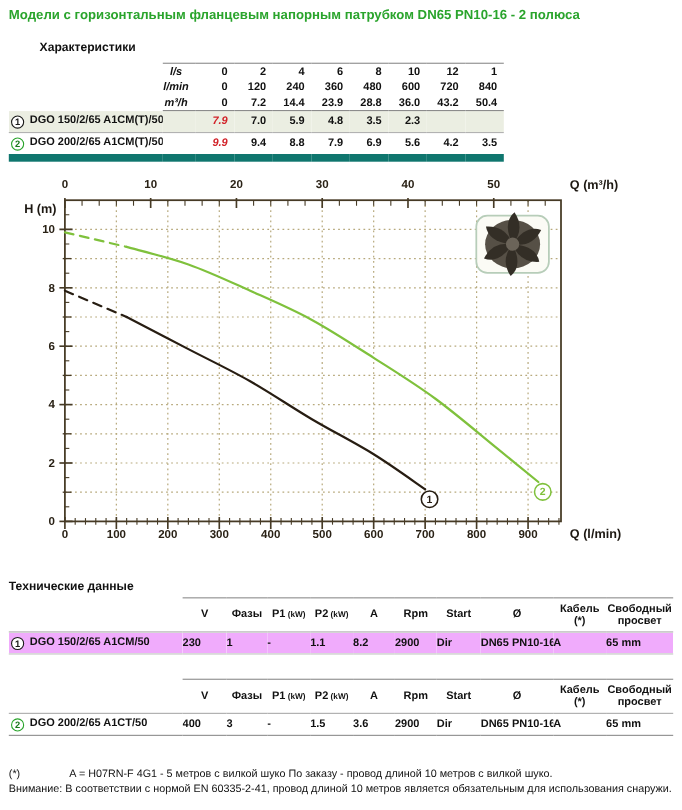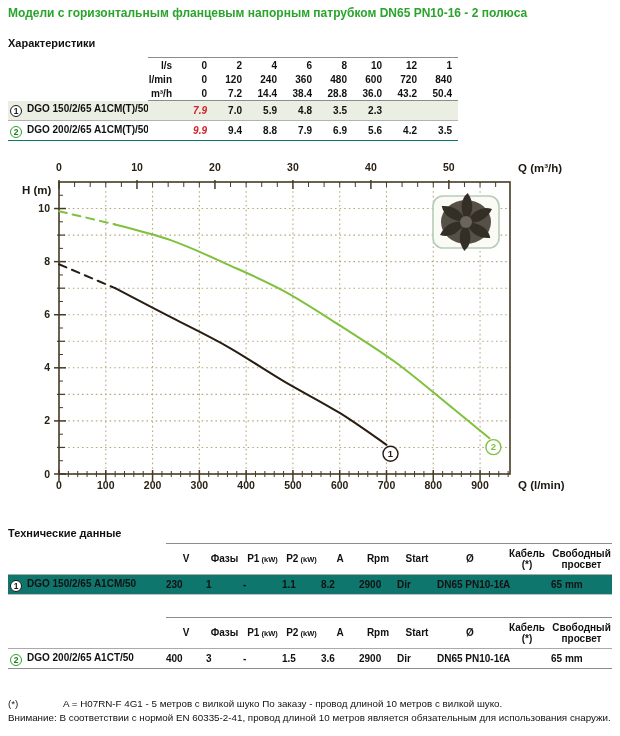--- a/index.html
+++ b/index.html
@@ -1,31 +1,31 @@
 <!DOCTYPE html>
 <html><head>
 <meta charset="utf-8">
 <style>
   html,body{margin:0;padding:0;background:#fff;}
   .page{position:relative;width:620px;height:736px;background:#fff;overflow:hidden;
         font-family:"Liberation Sans","DejaVu Sans",sans-serif;color:#111;}
   .title{position:absolute;left:8px;top:6px;width:606px;font-size:12px;font-weight:bold;color:#2aa42c;}
   .section-label{position:absolute;left:8px;font-size:11px;font-weight:bold;color:#111;}
-  .s1{top:37px;} .s2{top:527px;}
+  .s1{top:37px;margin-left:28px;} .s2{top:527px;}
 
   
   .char-table{position:absolute;left:8px;top:57px;width:450px;border-collapse:collapse;table-layout:fixed;}
   .char-table td{font-size:10px;font-weight:bold;padding:0 6px 0 0;height:14px;white-space:nowrap;overflow:hidden;}
   .char-table td.name{padding-left:2px;text-align:right;}
-  .char-table td.unit{text-align:right;}
+  .char-table td.unit{text-align:center;font-style:italic;}
   .char-table td.val{text-align:right;}
   .char-table td.tl{border-top:1px solid #8c8c8c;}
   .char-table td.bl{border-bottom:1px solid #8c8c8c;}
   .char-table tr.drow td{height:19px;border-bottom:1px solid #b2b2b2;}
-  .char-table tr.drow.last td{border-bottom:1px solid #0f766e;}
+  .char-table tr.drow.last td{border-bottom:7px solid #0f766e;}
   .char-table tr.hl td{background:#ebeee2;}
   .char-table td.redv{color:#d2232a;font-style:italic;}
 
   
   .circ{display:inline-flex;align-items:center;justify-content:center;width:12px;height:12px;
         border-radius:50%;font-size:8.5px;font-weight:bold;margin-right:5px;vertical-align:-2px;
         background:#fff;box-sizing:border-box;}
   .c1{border:1.2px solid #1a1a1a;color:#1a1a1a;}
   .c2{border:1.2px solid #2aa42c;color:#1a7a1c;}
 
@@ -33,21 +33,21 @@
   .tech-table{position:absolute;left:8px;width:604px;border-collapse:collapse;table-layout:fixed;}
   .t1{top:543px;} .t2{top:617px;}
   .tech-table td,.tech-table th{font-size:10px;font-weight:bold;padding:0;white-space:nowrap;overflow:hidden;}
   .tech-table th{height:30px;text-align:center;vertical-align:middle;line-height:1.12;
                  border-top:1px solid #8c8c8c;border-bottom:1px solid #aaa;font-weight:bold;white-space:normal;}
   .tech-table td.hname{border-bottom:1px solid #aaa;}
   .tech-table .sub{font-size:7.5px;font-weight:bold;}
   .tech-table tr.drow td{height:19px;text-align:left;border-bottom:1px solid #c0c0c0;}
   .tech-table tr.drow td.name{text-align:left;padding-left:2px;}
   .tech-table tr.drow.last td{border-bottom:1px solid #8c8c8c;}
-  .tech-table tr.hl td{background:#0f766e;}
+  .tech-table tr.hl td{background:#f0abfc;}
 
   
   #chart{position:absolute;left:0;top:158px;}
 
   
   .footnotes{position:absolute;left:8px;top:697px;width:606px;font-size:9.8px;line-height:13.5px;color:#111;}
   .fn1 .mark{display:inline-block;width:55px;}
 </style>
 </head>
 <body>
@@ -94,21 +94,21 @@
           <td class="val">600</td>
           <td class="val">720</td>
           <td class="val">840</td>
         </tr>
         <tr class="urow">
           <td class="name"></td>
           <td class="unit bl">m³/h</td>
           <td class="val bl">0</td>
           <td class="val bl">7.2</td>
           <td class="val bl">14.4</td>
-          <td class="val bl">38.4</td>
+          <td class="val bl">23.9</td>
           <td class="val bl">28.8</td>
           <td class="val bl">36.0</td>
           <td class="val bl">43.2</td>
           <td class="val bl">50.4</td>
         </tr>
         <tr class="drow hl">
           <td class="name"><span class="circ c1">1</span><span>DGO 150/2/65 A1CM(T)/50</span></td>
           <td class="unit"></td>
           <td class="val redv">7.9</td>
           <td class="val">7.0</td>

